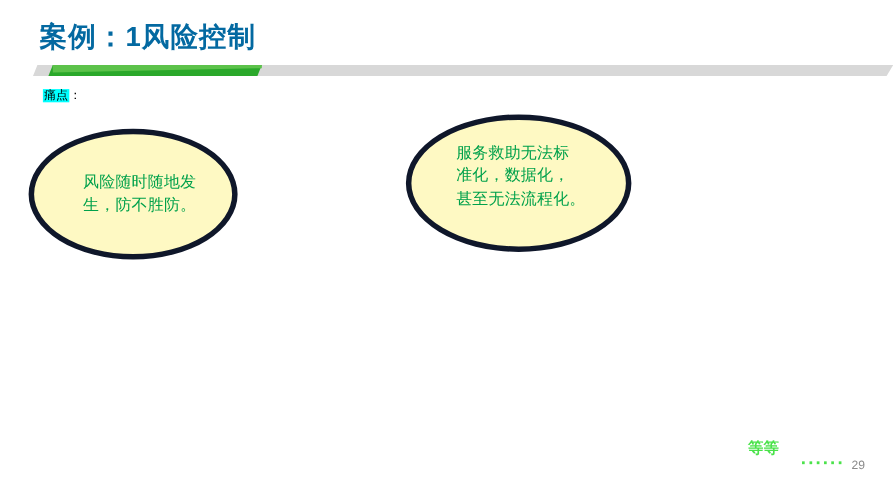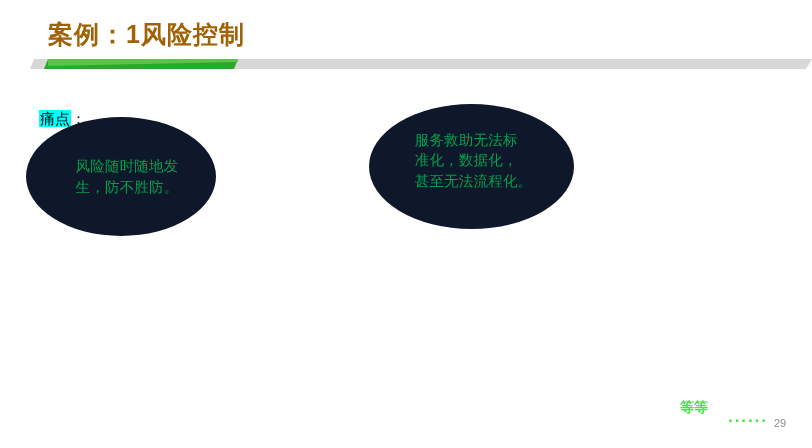--- a/index.html
+++ b/index.html
@@ -14,62 +14,62 @@
     position: relative;
     width: 812px;
     height: 448px;
     background: #ffffff;
     overflow: hidden;
   }
 
   
   #slide-title {
     position: absolute;
-    left: 48px;
+    left: 36px;
     top: 22px;
     font-size: 25px;
     font-weight: bold;
     letter-spacing: 1px;
-    color: #a16207;
+    color: #0369a1;
     white-space: nowrap;
     line-height: 1;
   }
 
   
   #title-divider {
     position: absolute;
     left: 0;
     top: 56px;
     width: 812px;
     height: 16px;
   }
 
   
   #pain-point-label {
     position: absolute;
     left: 39px;
-    top: 108px;
-    font-size: 15px;
+    top: 80px;
+    font-size: 11px;
     color: #000000;
     white-space: nowrap;
     line-height: 1.4;
   }
   #pain-point-label .hl {
     background: #00ffff;
     color: #000000;
     padding: 0 1px;
   }
 
   
   .ellipse {
     position: absolute;
     box-sizing: border-box;
     border-radius: 50%;
-    background: #0f172a;
-    border: 7px solid #0f172a;
+    background: #fef9c3;
+    border: 5px solid #0f172a;
     display: flex;
     align-items: center;
     justify-content: center;
   }
   .ellipse-text {
     color: #00a14b;
     font-size: 14.5px;
     line-height: 1.42;
     text-align: left;
     white-space: pre-line;

